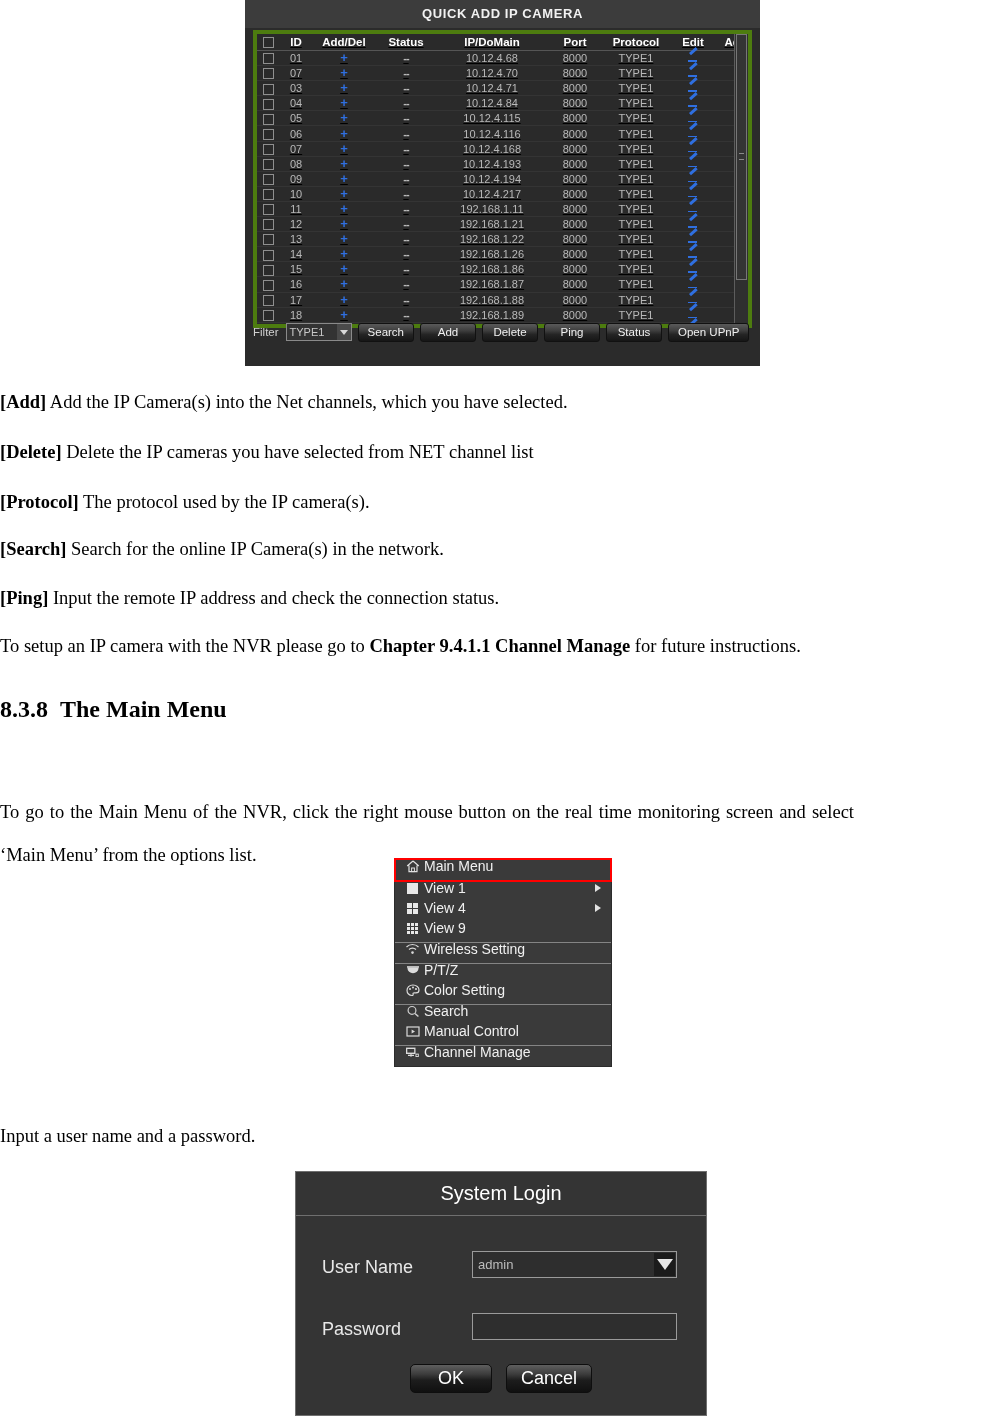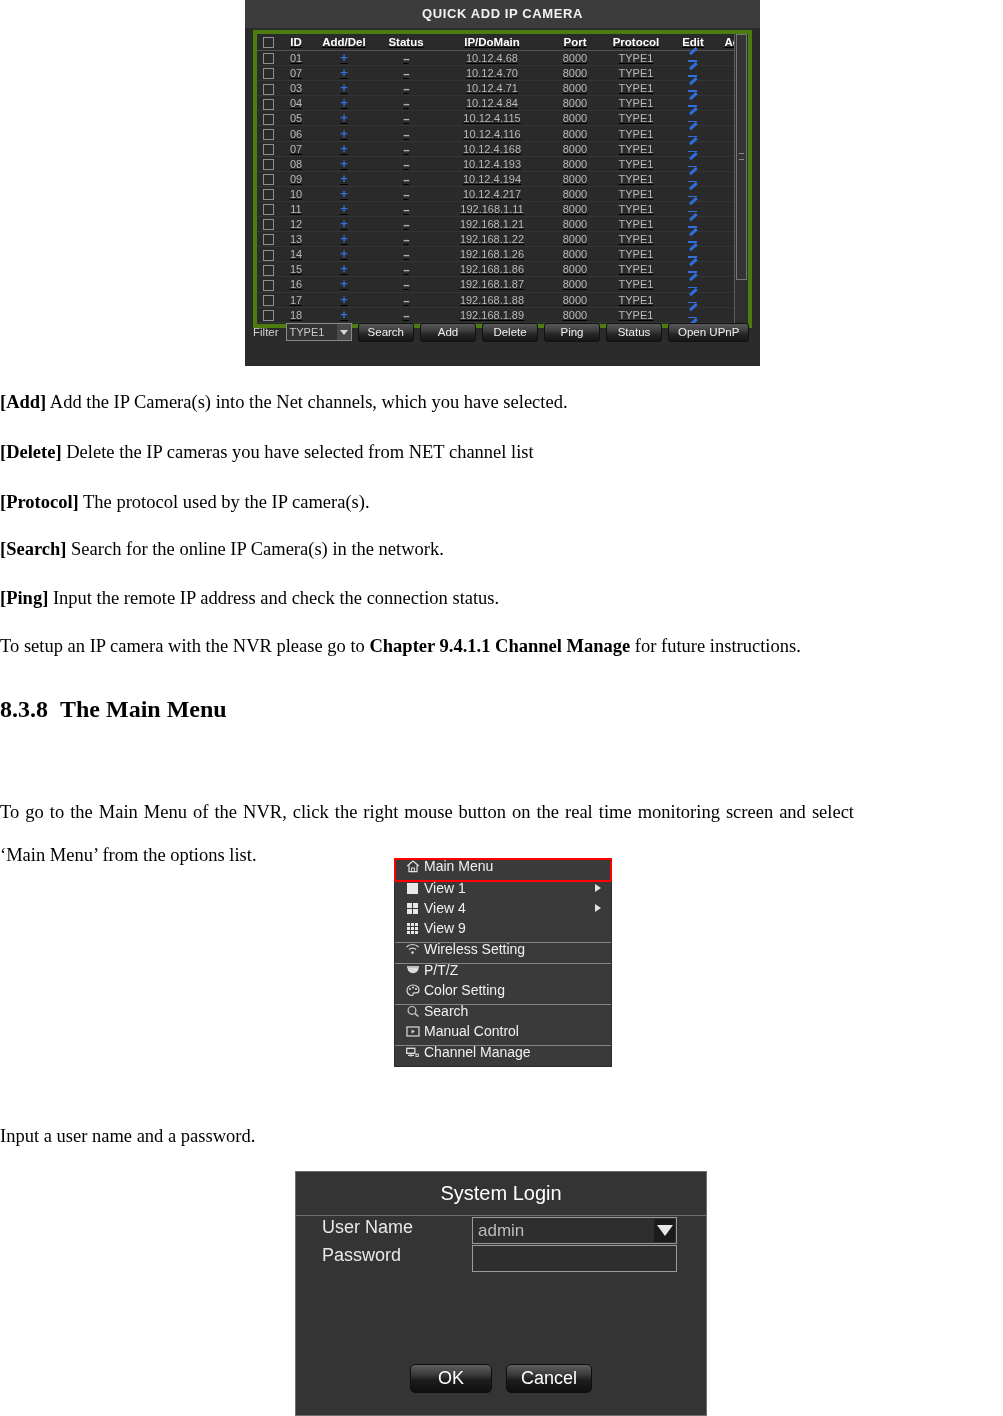--- a/index.html
+++ b/index.html
@@ -302,43 +302,43 @@
   .login-title {
     height: 43px;
     line-height: 43px;
     text-align: center;
     color: #ffffff;
     font-size: 20px;
     border-bottom: 1px solid #6f6f6f;
   }
   .login-row {
     display: flex;
-    align-items: flex-start;
-    margin-top: 1px;
+    align-items: flex-end;
+    margin-top: 35px;
     padding-left: 26px;
   }
   .login-row .lbl {
     width: 150px;
     color: #e8e8e8;
     font-size: 18px;
   }
   .login-field {
     width: 205px;
     height: 27px;
     border: 1px solid #9a9a9a;
     background: #2e2e2e;
     box-sizing: border-box;
     display: flex;
     align-items: center;
     padding-left: 5px;
     position: relative;
   }
   .login-field .val {
     color: #bcbcbc;
-    font-size: 17px;
+    font-size: 13px;
   }
   .login-caret {
     position: absolute;
     right: 1px; top: 1px;
     width: 21px; height: 23px;
     background: #1b1b1b;
     display: flex;
     align-items: center;
     justify-content: center;
   }

